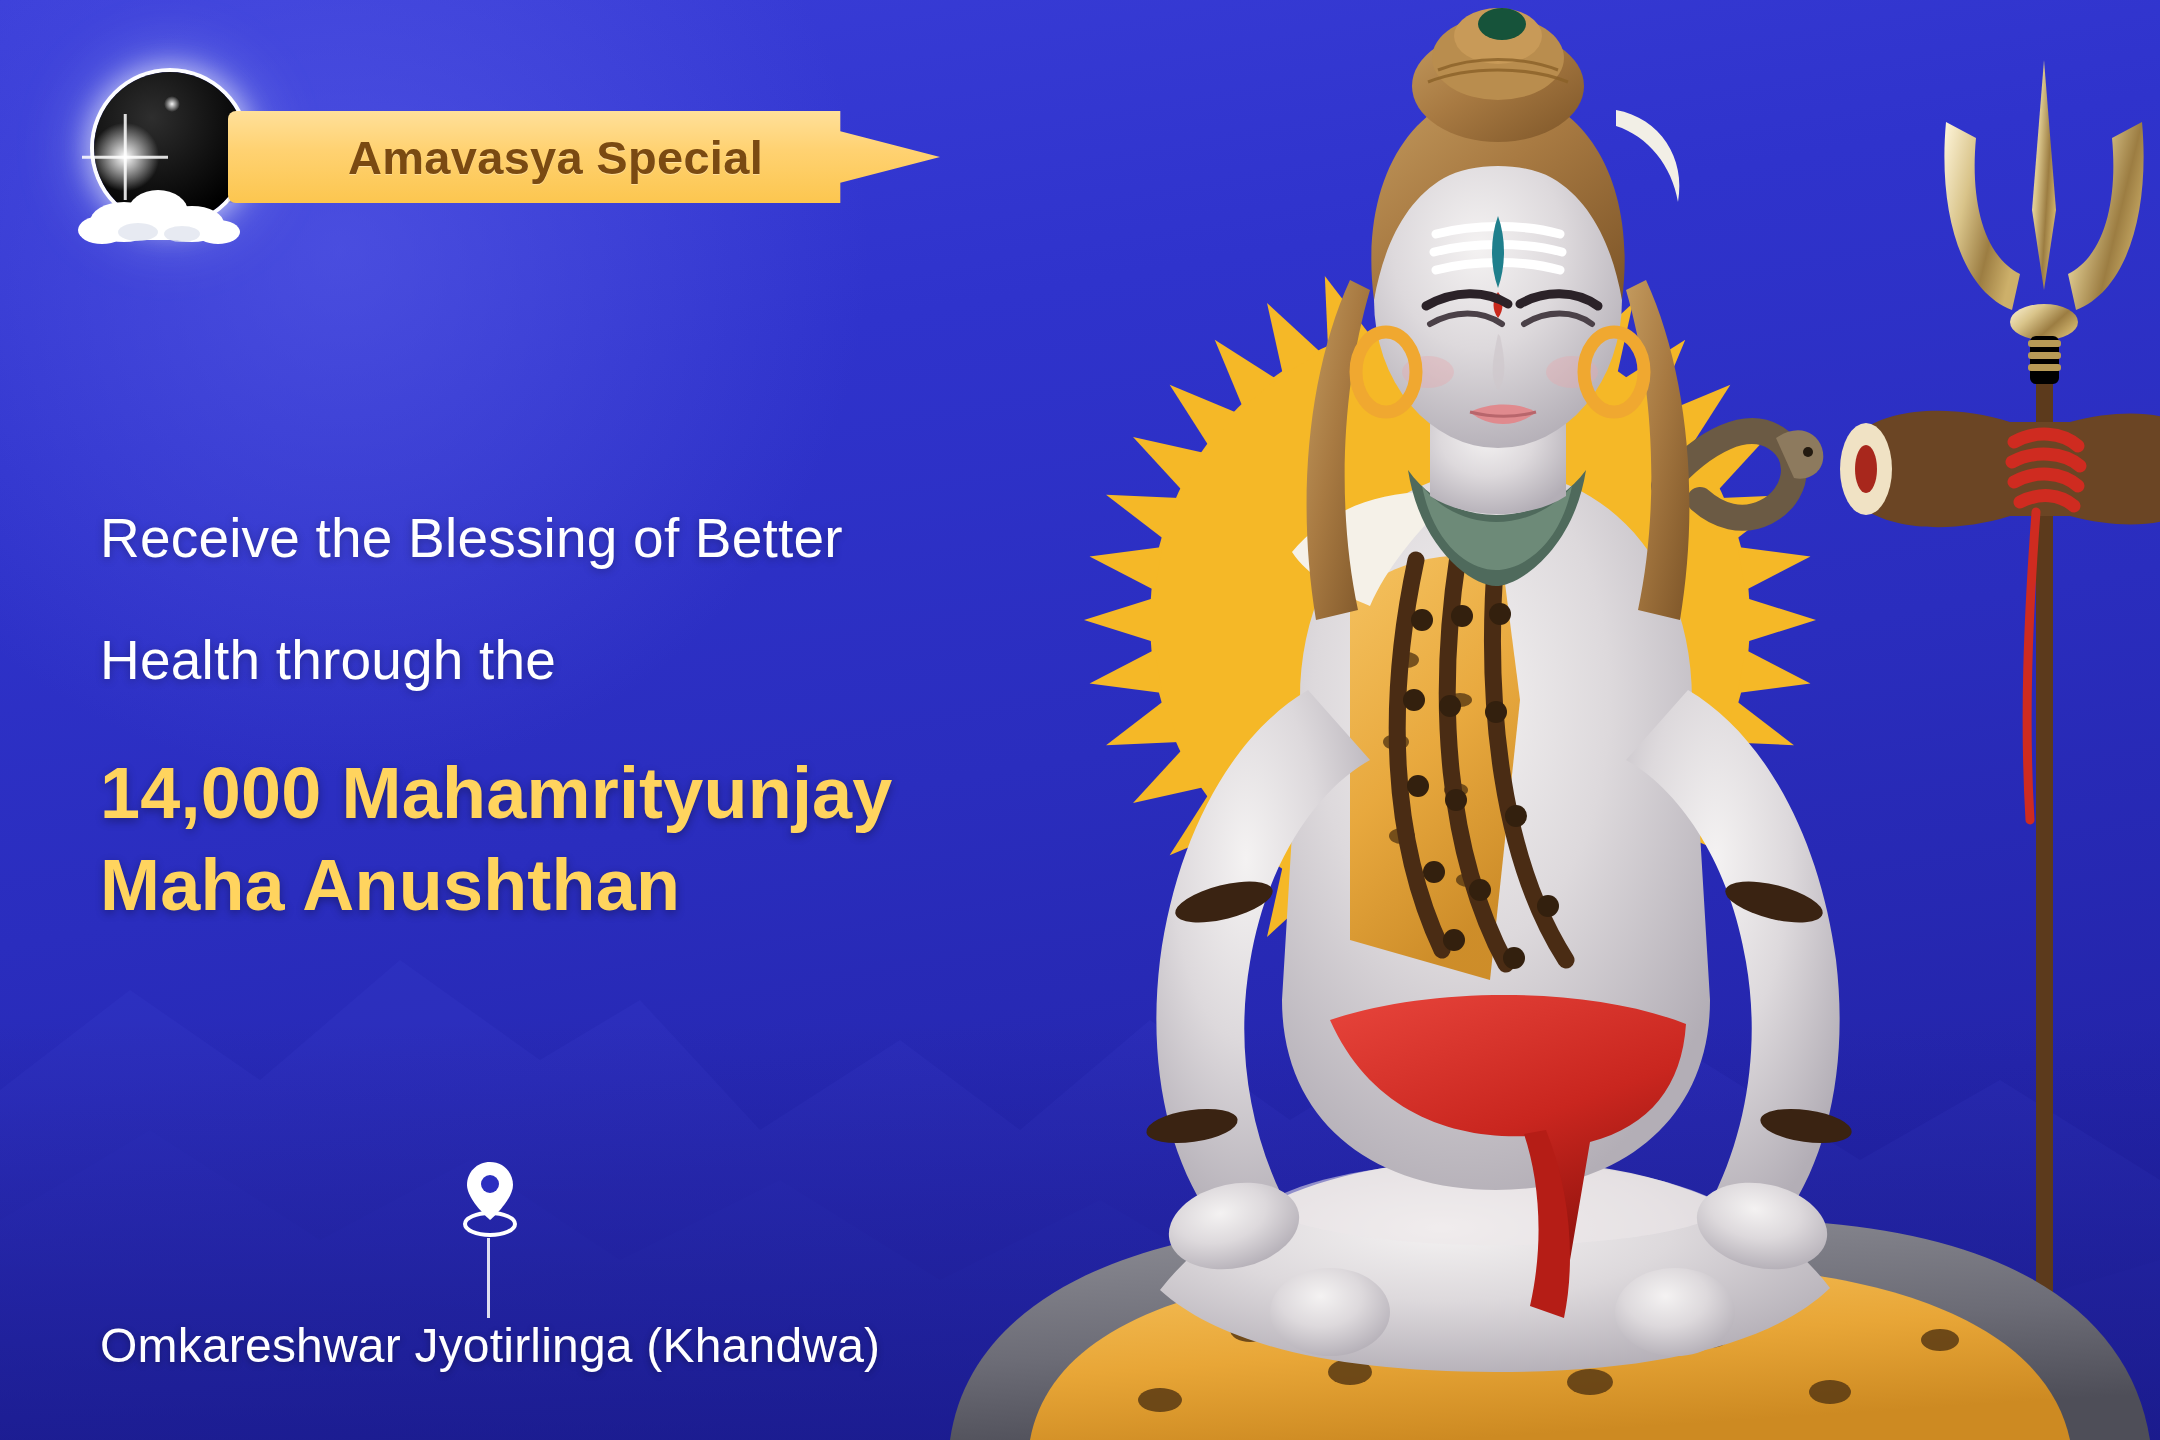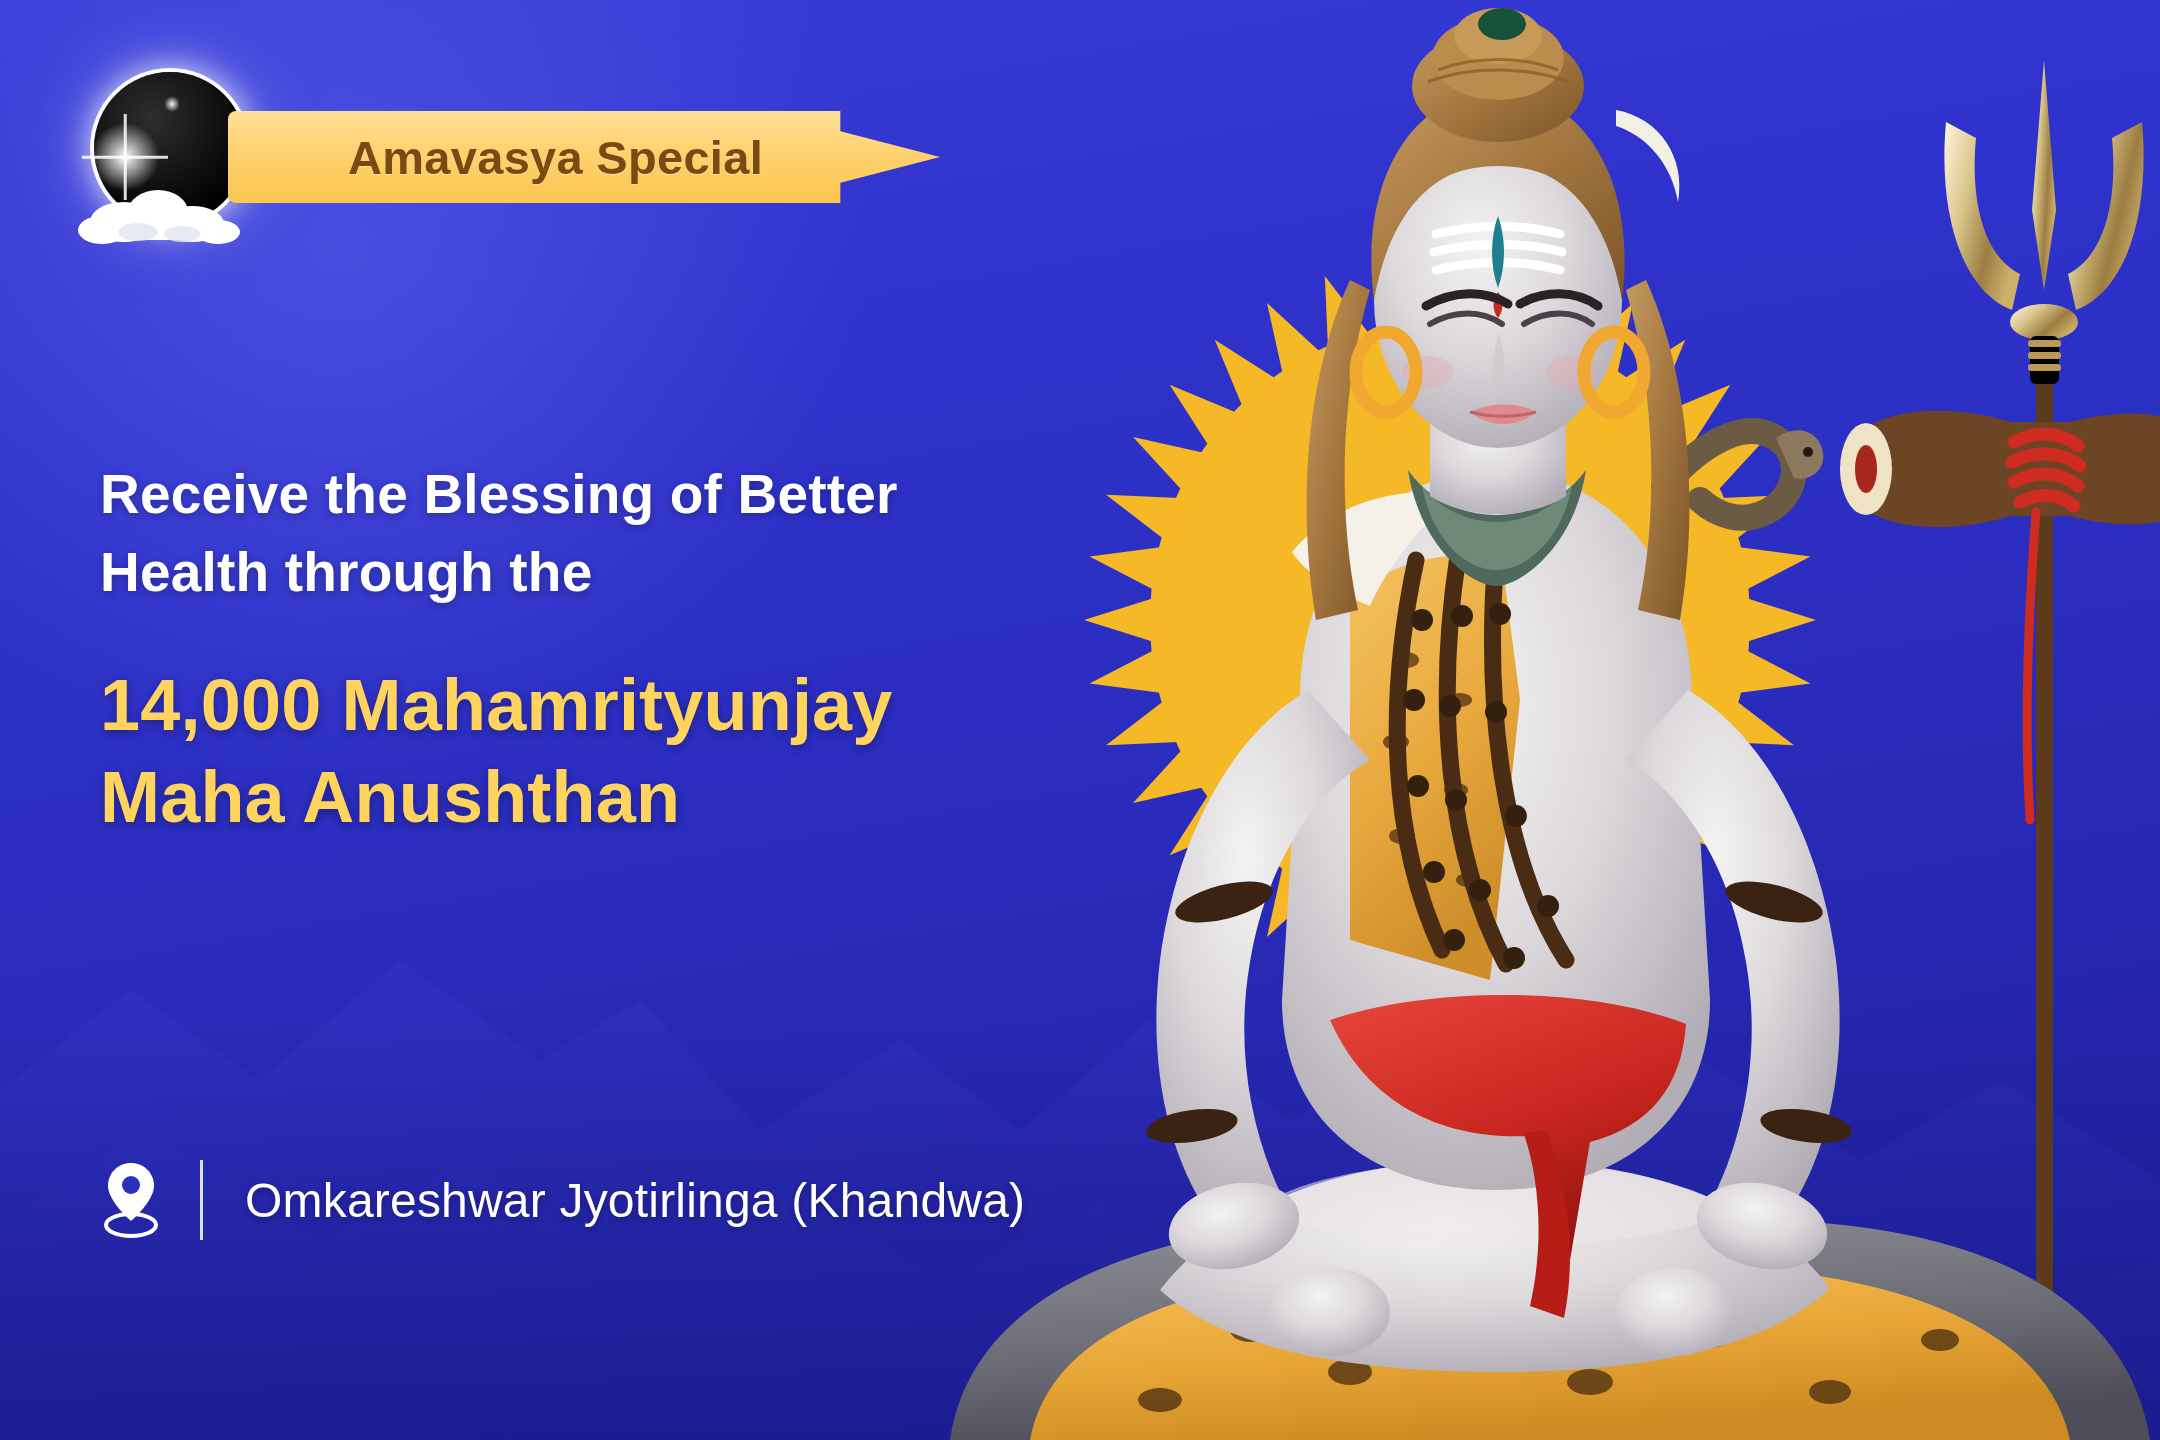--- a/index.html
+++ b/index.html
@@ -80,36 +80,37 @@
     font-size:47px; font-weight:bold; letter-spacing:.3px;
     color:#7a4a12;
     white-space:nowrap;
     text-shadow:0 1px 0 rgba(255,255,255,.35);
     text-align:right;
   }
 
   
   .copy { position:absolute; left:100px; top:455px; width:1060px; }
   .sub-line {
-    font-size:55px; font-weight:700; line-height:1.42;
+    font-size:55px; font-weight:400; line-height:1.42;
     color:#ffffff; letter-spacing:.2px;
     text-shadow:0 2px 8px rgba(0,0,0,.28);
+    margin-top:44px;
   }
   .headline { margin-top:48px; }
   .headline-line {
     font-size:72px; font-weight:bold; line-height:1.28;
     color:#ffd45e; letter-spacing:.2px;
     text-shadow:0 3px 10px rgba(0,0,0,.32);
     white-space:nowrap;
   }
 
   
   .location {
     position:absolute; left:100px; top:1160px;
-    display:flex; align-items:center; gap:0;
+    display:flex; align-items:center; gap:0;flex-direction:column;
   }
   .loc-pin { width:62px; height:78px; flex:0 0 auto; }
   .loc-divider {
     width:3px; height:80px; margin:0 42px 0 38px;
     background:rgba(255,255,255,.85); flex:0 0 auto;
   }
   .loc-text {
     font-size:48px; font-weight:400; color:#ffffff;
     letter-spacing:.2px; white-space:nowrap;
     text-shadow:0 2px 7px rgba(0,0,0,.3);

